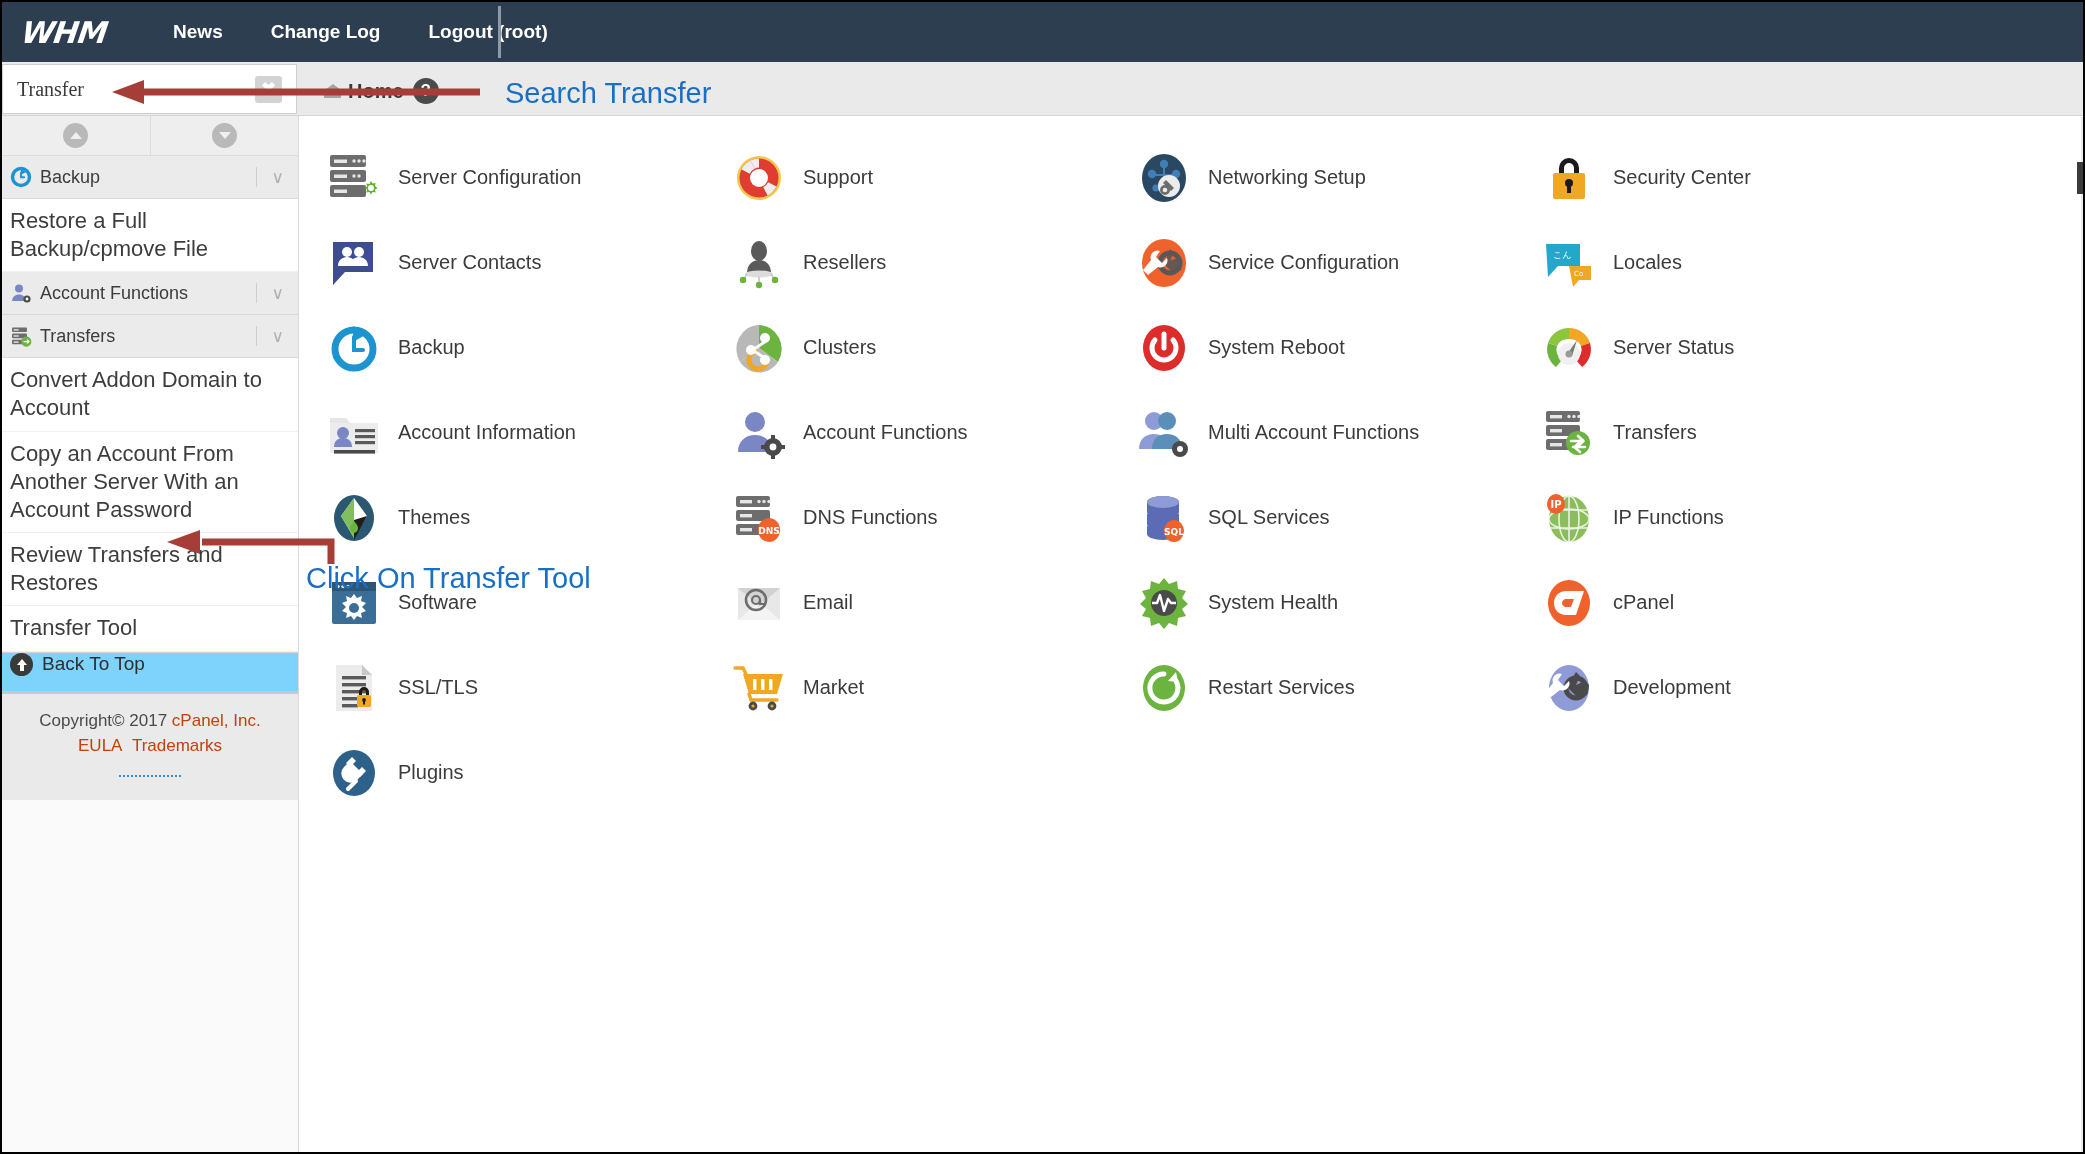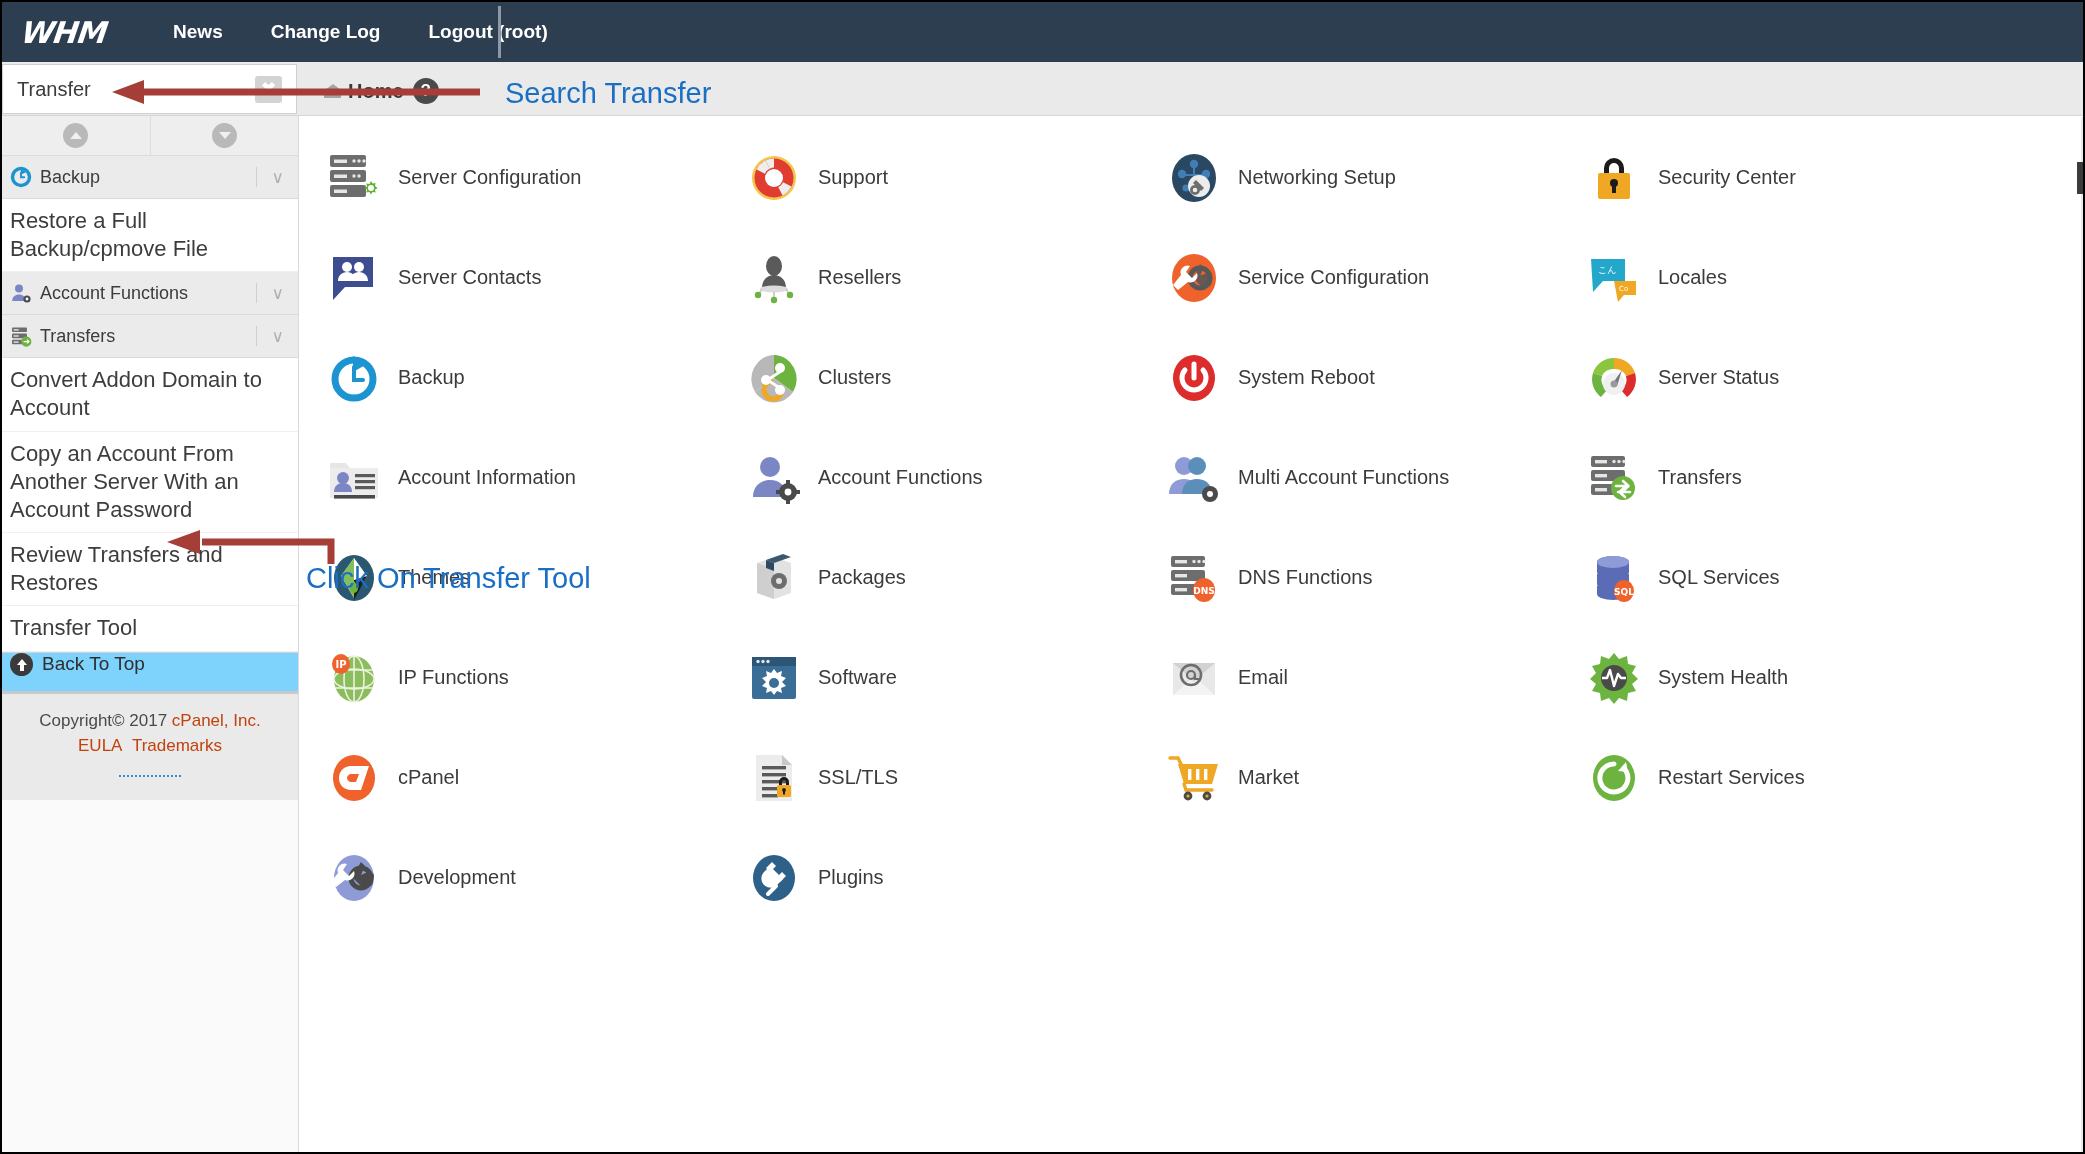--- a/index.html
+++ b/index.html
@@ -60,21 +60,21 @@
   #search-wrap {
     position: absolute; left: 0; top: 2px;
     width: 295px; height: 50px;
     background: #ffffff;
     border: 1px solid #cfcfcf;
     display: flex; align-items: center;
   }
   #search-input {
     border: 0; outline: 0;
     background: transparent;
-    font-family: Liberation Sans, sans-serif;
+    font-family: Liberation Serif, serif;
     font-size: 20px;
     color: #3b3b3b;
     margin-left: 12px;
     width: 230px;
   }
   #search-clear {
     position: absolute; right: 14px; top: 11px;
     width: 27px; height: 27px;
     background: #d3d3d3;
     border-radius: 3px;
@@ -236,21 +236,20 @@
   #main {
     position: absolute; left: 298px; top: 115px;
     width: 1783px; height: 1035px;
     background: #ffffff;
     overflow: hidden;
   }
   #grid {
     display: grid;
     grid-template-columns: repeat(4, 405px);
     padding: 18px 0 0 26px;
-    gap: 15px;
   }
   .tile {
     display: flex; align-items: center;
     height: 85px;
     cursor: pointer;
   }
   .tile-ico {
     width: 56px; height: 56px;
     flex: 0 0 56px;
     margin-right: 16px;
@@ -657,33 +656,20 @@
             <ellipse cx="28" cy="28" rx="20" ry="23" fill="#2b5871"></ellipse>
             <path d="M28 8l13 18-13 22-13-22z" fill="#ffffff"></path>
             <path d="M28 8l-13 18 13 22z" fill="#6cb33f" opacity=".85"></path>
             <path d="M28 30l13-4-13 24z" fill="#1e1e1e"></path>
             <path d="M24 38a4 5 0 108 0c0-3-4-7-4-7s-4 4-4 7z" fill="#6cb33f"></path>
           </svg>
         </span>
         <span class="tile-label">Themes</span>
       </div>
 
-      <div class="tile">
-        <span class="tile-ico">
-          <svg viewBox="0 0 56 56">
-            <path d="M11 13l17-6 17 6v30l-17 6-17-6z" fill="#e2e2e2"></path>
-            <path d="M11 13l17 6v30l-17-6z" fill="#cfcfcf"></path>
-            <path d="M20 10l17-6 8 3-17 6z" fill="#3b5871"></path>
-            <path d="M20 10l8 3v8l-8-3z" fill="#2e4a63"></path>
-            <circle cx="33" cy="31" r="8" fill="#6d6d6d"></circle>
-            <circle cx="33" cy="31" r="3" fill="#e2e2e2"></circle>
-          </svg>
-        </span>
-        <span class="tile-label">Packages</span>
-      </div>
 
       <div class="tile">
         <span class="tile-ico">
           <svg viewBox="0 0 56 56">
             <g fill="#6d6d6d">
                 <rect x="5" y="6" width="34" height="11" rx="2"></rect>
                 <rect x="5" y="20" width="34" height="11" rx="2"></rect>
                 <rect x="5" y="34" width="34" height="11" rx="2"></rect>
               </g>
             <g fill="#e6e6e6">

